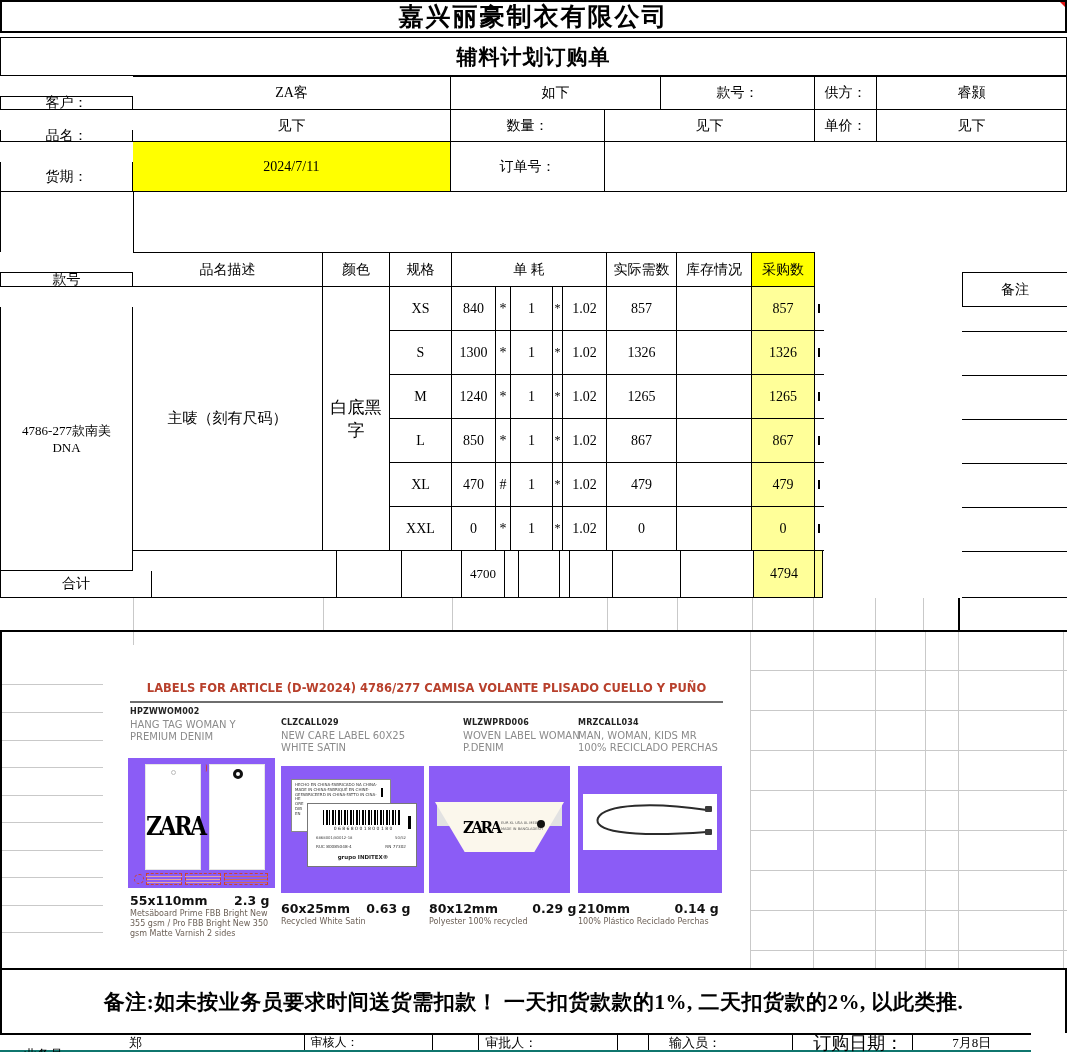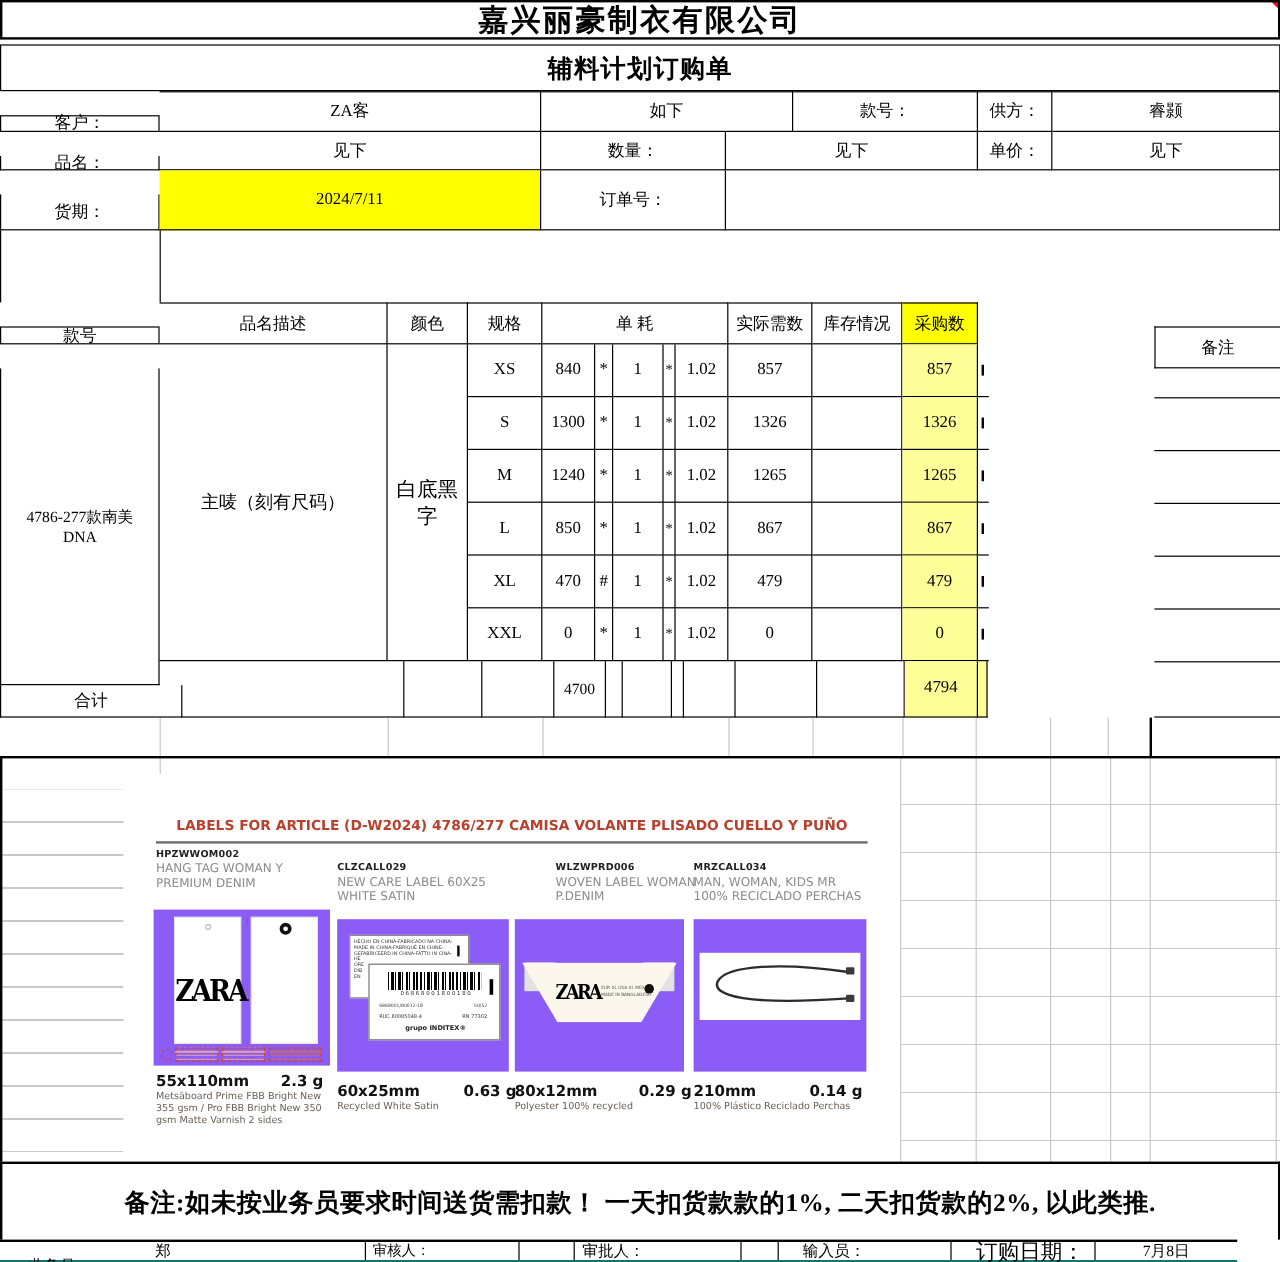--- a/index.html
+++ b/index.html
@@ -267,21 +267,21 @@
         <div class="abs lbl-font" style="left:8px;top:31px;font-size:3.8px;color:#444;">6868001/80012-18</div>
         <div class="abs lbl-font" style="right:10px;top:31px;font-size:3.8px;color:#444;">50/52</div>
         <div class="abs lbl-font" style="left:8px;top:40px;font-size:4.2px;color:#333;">RUC 80085048-4</div>
         <div class="abs lbl-font" style="right:10px;top:40px;font-size:4.2px;color:#333;">RN 77302</div>
         <div class="abs lbl-font" style="left:0;top:50px;width:110px;text-align:center;font-size:5.5px;font-weight:bold;color:#222;">grupo INDITEX®</div>
         <div class="kline" style="left:100px;top:12px;width:2.5px;height:13px;"></div>
       </div>
     </div>
     <div class="dims" style="left:178px;top:256px;">
       <span>60x25mm</span>
-      <span style="margin-left:32px;">0.63 g</span>
+      <span style="margin-left:12px;">0.63 g</span>
     </div>
     <div class="cdesc" style="left:178px;top:272px;width:140px;">Recycled White Satin</div>
 
     <div class="card" style="left:324px;top:73px;width:142px;margin-left:36px;">
       <div class="code">WLZWPRD006</div>
       <div class="ctitle">WOVEN LABEL WOMAN
 P.DENIM</div>
     </div>
     <div class="imgbox" style="left:326px;top:121px;width:141px;height:127px;">
       <div class="abs" style="left:8px;top:36px;width:26px;height:24px;background:#e2e2e2;"></div>

